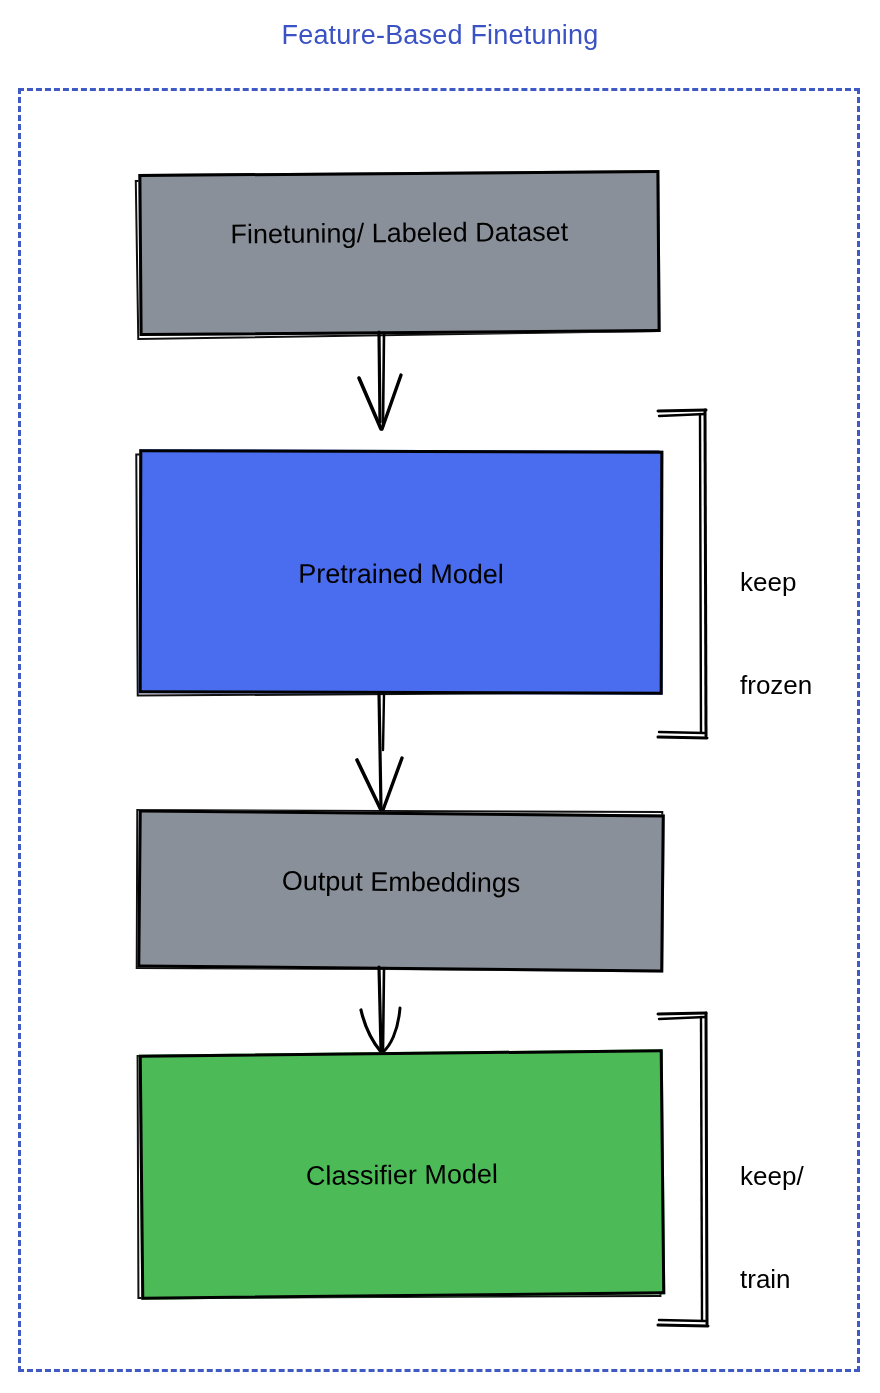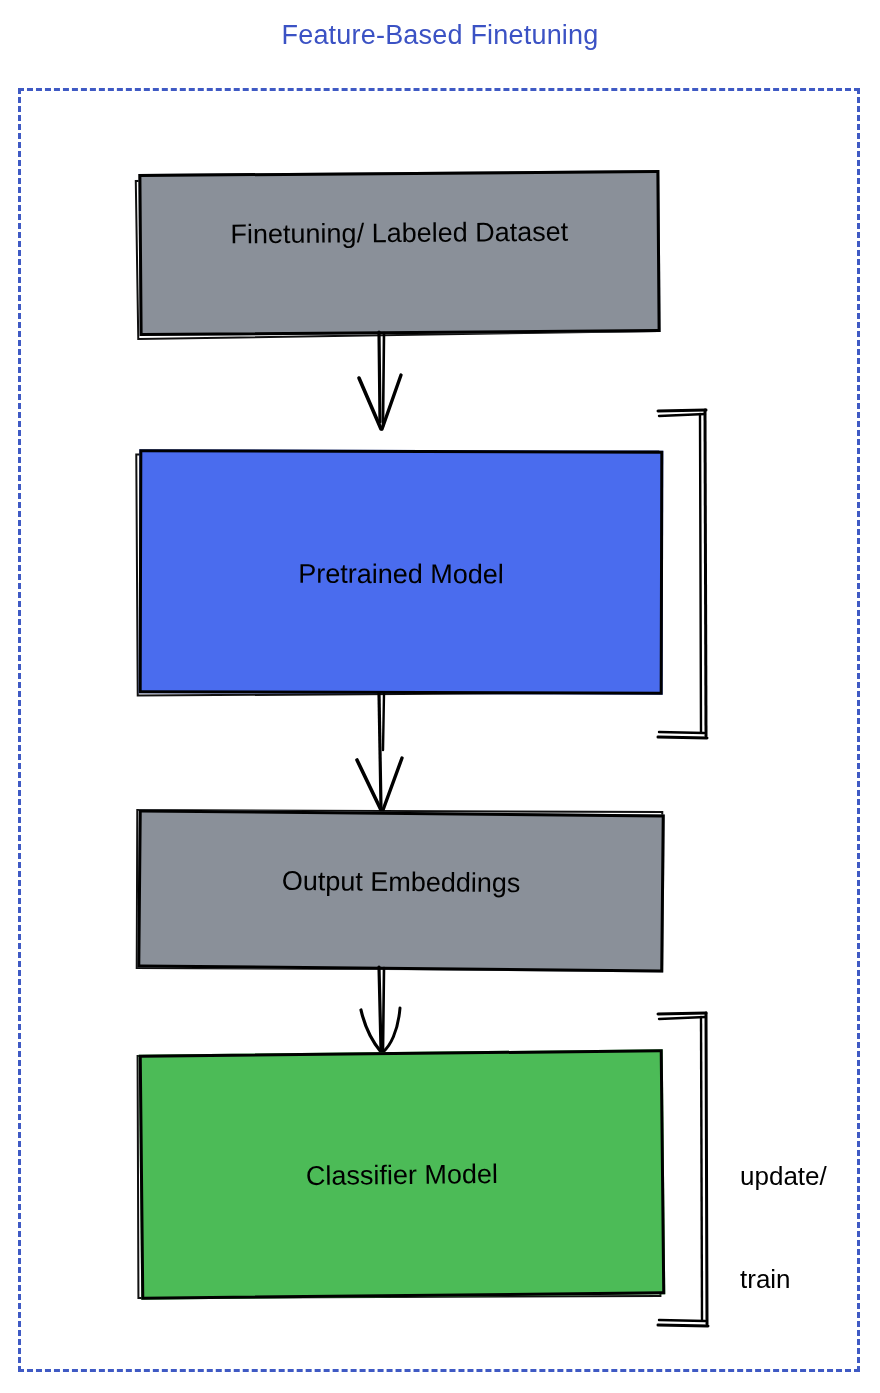--- a/index.html
+++ b/index.html
@@ -176,20 +176,24 @@
 
   <svg class="bracket-svg" id="bracket-frozen" width="80" height="340" viewBox="0 0 80 340">
     <path d="M8,6 L56,5" stroke="#000" stroke-width="3" fill="none" stroke-linecap="round"></path>
     <path d="M9,11 L55,9" stroke="#000" stroke-width="2.4" fill="none" stroke-linecap="round"></path>
     <path d="M55,5 L56,331" stroke="#000" stroke-width="3" fill="none" stroke-linecap="round"></path>
     <path d="M50,9 L51,327" stroke="#000" stroke-width="2.4" fill="none" stroke-linecap="round"></path>
     <path d="M8,332 L57,333" stroke="#000" stroke-width="3" fill="none" stroke-linecap="round"></path>
     <path d="M9,327 L54,328" stroke="#000" stroke-width="2.4" fill="none" stroke-linecap="round"></path>
   </svg>
 
+  <div class="side-note" id="note-keep-frozen">
+    <div>keep</div>
+    <div>frozen</div>
+  </div>
 
   <svg class="arrow-svg" id="arrow-2" width="120" height="130" viewBox="0 0 120 130">
     <path d="M49,3 L51,118" stroke="#000" stroke-width="3.2" fill="none" stroke-linecap="round"></path>
     <path d="M54,4 L53,60" stroke="#000" stroke-width="2.4" fill="none" stroke-linecap="round"></path>
     <path d="M27,70 L51,120" stroke="#000" stroke-width="3.6" fill="none" stroke-linecap="round"></path>
     <path d="M72,68 L53,120" stroke="#000" stroke-width="3.4" fill="none" stroke-linecap="round"></path>
   </svg>
 
   <div class="node" id="node-embeddings" style="background: rgb(138, 144, 153);">
     <div class="node-label">Output Embeddings</div>
@@ -209,17 +213,17 @@
   <svg class="bracket-svg" id="bracket-train" width="80" height="325" viewBox="0 0 80 325">
     <path d="M8,6 L56,5" stroke="#000" stroke-width="3" fill="none" stroke-linecap="round"></path>
     <path d="M9,11 L55,9" stroke="#000" stroke-width="2.4" fill="none" stroke-linecap="round"></path>
     <path d="M56,5 L57,316" stroke="#000" stroke-width="3" fill="none" stroke-linecap="round"></path>
     <path d="M51,9 L52,312" stroke="#000" stroke-width="2.4" fill="none" stroke-linecap="round"></path>
     <path d="M8,317 L58,318" stroke="#000" stroke-width="3" fill="none" stroke-linecap="round"></path>
     <path d="M9,312 L55,313" stroke="#000" stroke-width="2.4" fill="none" stroke-linecap="round"></path>
   </svg>
 
   <div class="side-note" id="note-train-update">
-    <div>update/</div>
+    <div>keep/</div>
     <div>train</div>
   </div>
 
 </div>
 
 </body></html>

